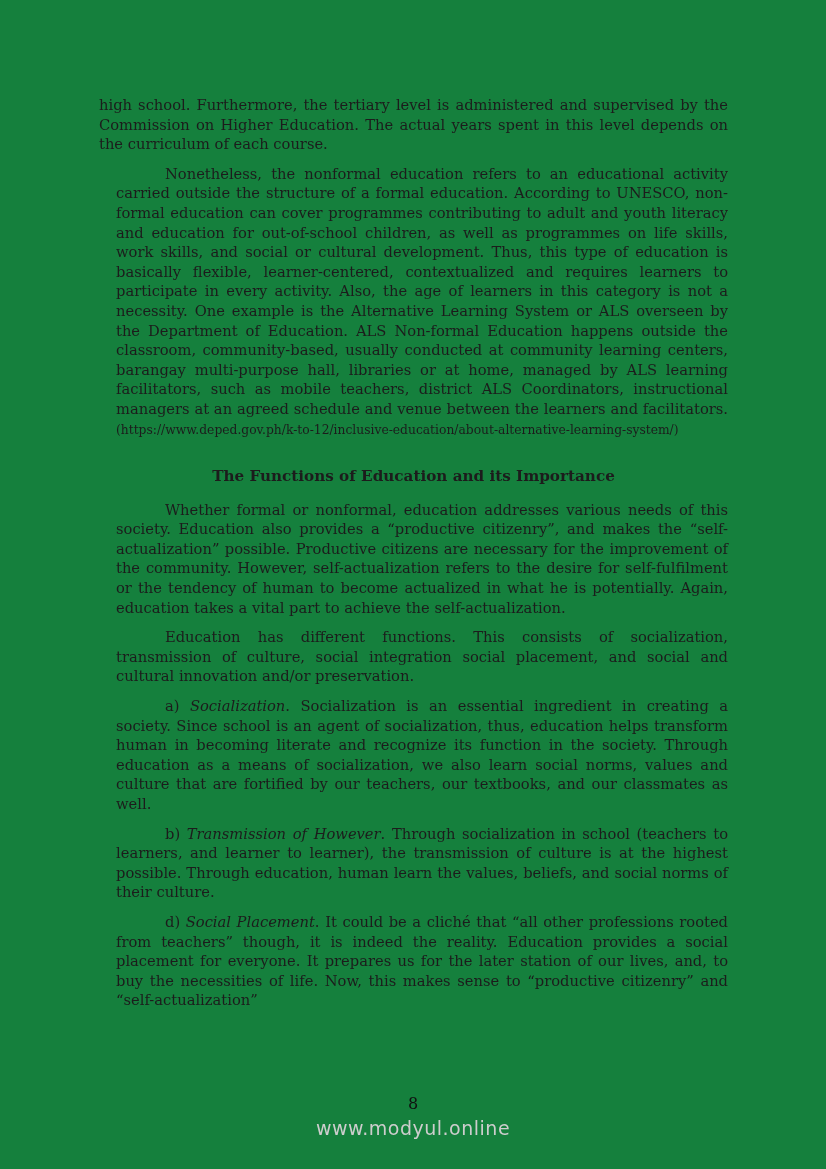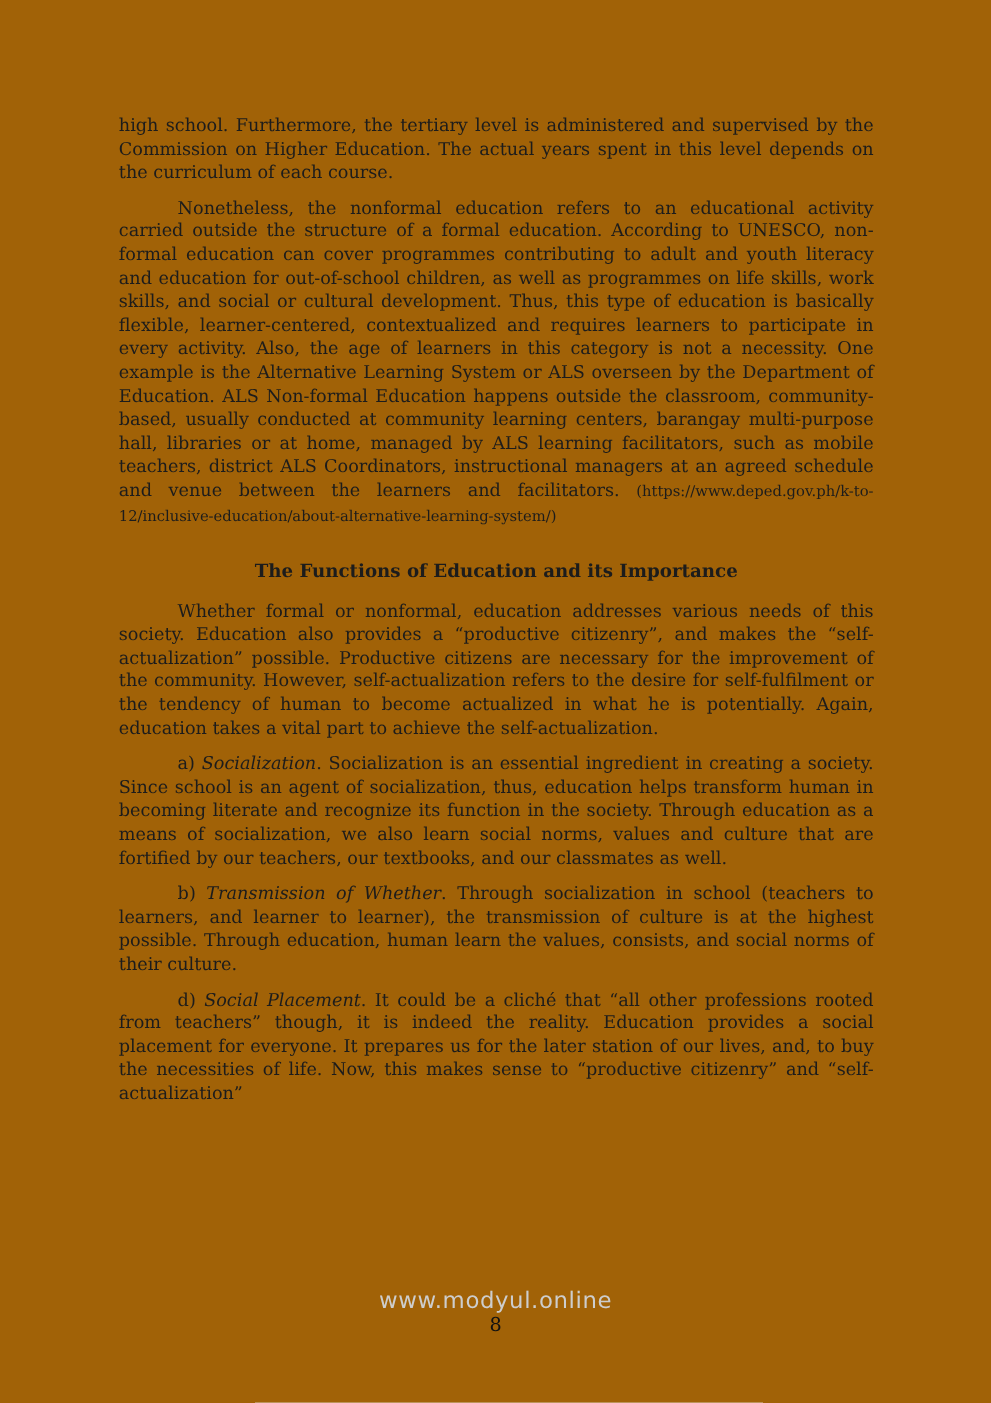--- a/index.html
+++ b/index.html
@@ -1,60 +1,60 @@
 <!DOCTYPE html>
 <html><head>
 <meta charset="utf-8">
 <style>
   html, body { margin: 0; padding: 0; background: #e8e8e8; }
   .sheet {
     position: relative;
     width: 826px;
     height: 1169px;
     margin: 0 auto;
-    background: #a16207;
+    background: #15803d;
     font-family: "DejaVu Serif", "Liberation Serif", serif;
     color: #1c1c1c;
     overflow: hidden;
   }
   .content {
     position: absolute;
     left: 99px;
     top: 95px;
     width: 629px;
   }
   .para {
     margin: 0 0 10px 0;
     font-size: 14.7px;
     line-height: 19.6px;
     text-align: justify;
     text-justify: inter-word;
   }
-  .para.indent { text-indent: 49px; }
+  .para.indent { text-indent: 49px; margin-left: 17px; }
   .cite { font-size: 12.3px; }
   .heading {
     font-size: 15.2px;
     font-weight: bold;
     margin: 27px 0 13px 0;
     line-height: 19.6px;
     text-align: center;
   }
   .term { font-weight: normal; font-style: italic; }
   .page-number {
     position: absolute;
     top: 1094px;
     left: 0;
     width: 100%;
     text-align: center;
     font-size: 16px;
     color: #111111;
   }
   .watermark {
     position: absolute;
-    top: 1073px;
+    top: 1117px;
     left: 0;
     width: 100%;
     text-align: center;
     font-family: "DejaVu Sans", "Liberation Sans", sans-serif;
     font-size: 19px;
     letter-spacing: 0.5px;
     color: #cdcdcd;
   }
 </style>
 </head>
@@ -64,24 +64,25 @@
   <main class="content">
 
     <p class="para">high school. Furthermore, the tertiary level is administered and supervised by the Commission on Higher Education. The actual years spent in this level depends on the curriculum of each course.</p>
 
     <p class="para indent"><span>Nonetheless, the nonformal education refers to an educational activity carried outside the structure of a formal education. According to UNESCO, non-formal education can cover programmes contributing to adult and youth literacy and education for out-of-school children, as well as programmes on life skills, work skills, and social or cultural development. Thus, this type of education is basically flexible, learner-centered, contextualized and requires learners to participate in every activity. Also, the age of learners in this category is not a necessity. One example is the Alternative Learning System or ALS overseen by the Department of Education. ALS Non-formal Education happens outside the classroom, community-based, usually conducted at community learning centers, barangay multi-purpose hall, libraries or at home, managed by ALS learning facilitators, such as mobile teachers, district ALS Coordinators, instructional managers at an agreed schedule and venue between the learners and facilitators.</span> <span class="cite">(https://www.deped.gov.ph/k-to-12/inclusive-education/about-alternative-learning-system/)</span></p>
 
     <h2 class="heading">The Functions of Education and its Importance</h2>
 
     <p class="para indent">Whether formal or nonformal, education addresses various needs of this society. Education also provides a “productive citizenry”, and makes the “self-actualization” possible. Productive citizens are necessary for the improvement of the community. However, self-actualization refers to the desire for self-fulfilment or the tendency of human to become actualized in what he is potentially. Again, education takes a vital part to achieve the self-actualization.</p>
 
+    <p class="para indent">Education has different functions. This consists of socialization, transmission of culture, social integration social placement, and social and cultural innovation and/or preservation.</p>
 
     <p class="para indent"><span>a) </span><span class="term">Socialization</span><span>. Socialization is an essential ingredient in creating a society. Since school is an agent of socialization, thus, education helps transform human in becoming literate and recognize its function in the society. Through education as a means of socialization, we also learn social norms, values and culture that are fortified by our teachers, our textbooks, and our classmates as well.</span></p>
 
-    <p class="para indent"><span>b) </span><span class="term">Transmission of Whether</span><span>. Through socialization in school (teachers to learners, and learner to learner), the transmission of culture is at the highest possible. Through education, human learn the values, consists, and social norms of their culture.</span></p>
+    <p class="para indent"><span>b) </span><span class="term">Transmission of However</span><span>. Through socialization in school (teachers to learners, and learner to learner), the transmission of culture is at the highest possible. Through education, human learn the values, beliefs, and social norms of their culture.</span></p>
 
 
     <p class="para indent"><span>d) </span><span class="term">Social Placement</span><span>. It could be a cliché that “all other professions rooted from teachers” though, it is indeed the reality. Education provides a social placement for everyone. It prepares us for the later station of our lives, and, to buy the necessities of life. Now, this makes sense to “productive citizenry” and “self-actualization”</span></p>
 
   </main>
 
   <div class="page-number">8</div>
   <div class="watermark">www.modyul.online</div>
 </div>
 

